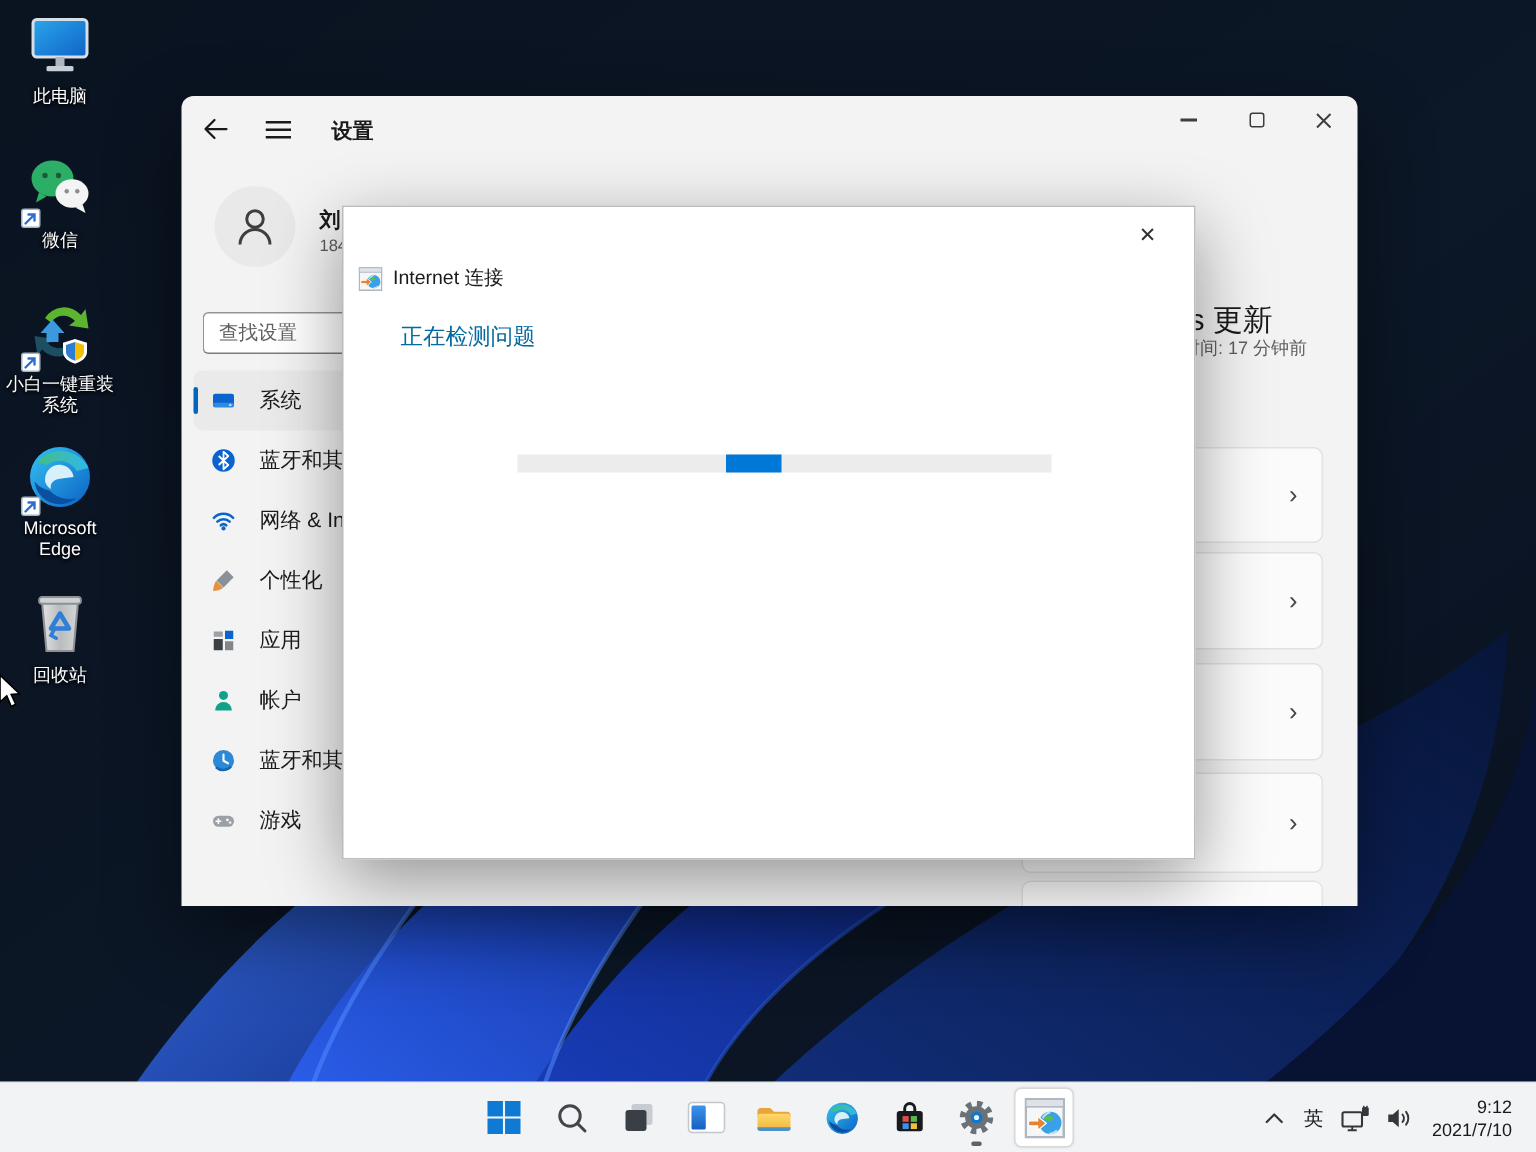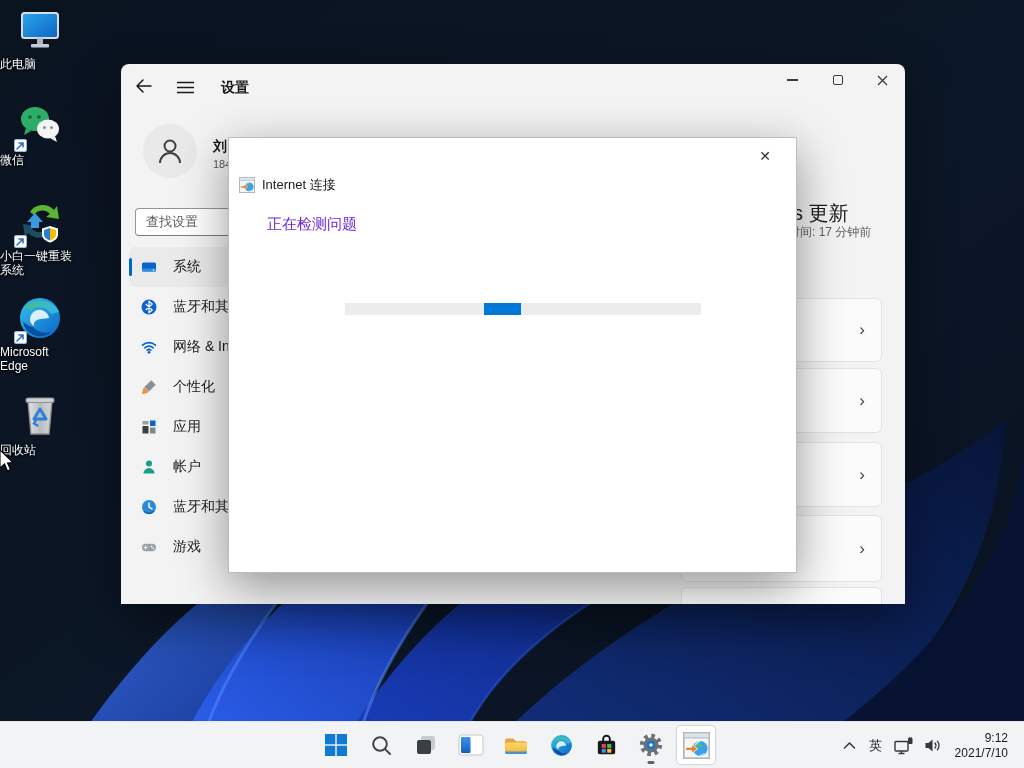--- a/index.html
+++ b/index.html
@@ -4,21 +4,21 @@
 <style>
   * { margin:0; padding:0; box-sizing:border-box; }
   html,body { width:1024px; height:768px; overflow:hidden; }
   body { font-family:"Liberation Sans","DejaVu Sans",sans-serif; position:relative; background:#0b1522; }
   .abs { position:absolute; }
 
   
   #wallpaper { left:0; top:0; width:1024px; height:768px; z-index:0; }
 
   
-  .desk-icon { width:80px; z-index:2; cursor:default; }
+  .desk-icon { width:80px; text-align:center; z-index:2; cursor:default; }
   .desk-icon .glyph { width:48px; height:48px; margin:0 auto; position:relative; }
   .desk-icon .lbl { margin-top:3px; font-size:12px; color:#fff; text-shadow:0 1px 2px rgba(0,0,0,.9), 0 0 3px rgba(0,0,0,.7); line-height:14px; }
   .shortcut-badge { position:absolute; left:-2px; bottom:-2px; width:13px; height:13px; background:#fff; border:1px solid #9fb6c8; border-radius:2px; }
   .shortcut-badge svg { display:block; }
 
   
   #settings-window { left:121px; top:64px; width:784px; height:540px; background:#f3f3f3; border-radius:8px 8px 0 0; box-shadow:0 18px 50px rgba(0,0,0,.45); overflow:hidden; z-index:3; }
   .win-title { font-size:14px; font-weight:bold; color:#1a1a1a; }
   #avatar { left:22px; top:60px; width:54px; height:54px; border-radius:50%; background:#e9e9e9; display:flex; align-items:center; justify-content:center; }
   #user-name { left:92px; top:74px; font-size:14px; font-weight:bold; color:#1a1a1a; }
@@ -31,23 +31,23 @@
   .nav-ic { width:16px; height:16px; margin-left:12px; flex:none; }
   .nav-lbl { margin-left:16px; font-size:14px; color:#1b1b1b; white-space:nowrap; }
   #update-title { left:672px; top:136px; font-size:20px; font-weight:normal; color:#1a1a1a; white-space:nowrap; }
   #update-sub { left:667px; top:160px; font-size:12px; color:#5f5f5f; white-space:nowrap; }
   .card { left:560px; width:201px; background:#fbfbfb; border:1px solid #e2e2e2; border-radius:6px; }
   .card .chev { position:absolute; right:16px; top:50%; transform:translateY(-50%); font-size:17px; color:#454545; }
 
   
   #dialog { left:228px; top:137px; width:569px; height:436px; background:#fff; border:1px solid #bcbcbc; box-shadow:0 14px 45px rgba(0,0,0,.4); z-index:5; }
   #dlg-close { position:absolute; right:18px; top:6px; width:26px; height:24px; display:flex; align-items:center; justify-content:center; font-size:14px; color:#333; }
-  #dlg-app { position:absolute; left:10px; top:38px; display:flex; align-items:center; }
+  #dlg-app { position:absolute; left:10px; top:38px; display:flex; align-items:flex-end; }
   #dlg-app .t { margin-left:7px; font-size:13px; color:#1a1a1a; }
-  #dlg-heading { position:absolute; left:38px; top:77px; font-size:15px; color:#6d28d9; }
+  #dlg-heading { position:absolute; left:38px; top:77px; font-size:15px; color:#0369a1; }
   #progress-track { position:absolute; left:116px; top:165px; width:356px; height:12px; background:#ececec; }
   #progress-segment { position:absolute; top:0; height:100%; background:#0078d7; }
   #dlg-footer { position:absolute; left:0; top:398px; width:100%; height:38px; background:#f0f0f0; border-top:1px solid #dfdfdf; }
   #cancel-btn { position:absolute; left:493px; top:11px; width:66px; height:22px; background:#fdfdfd; border:2px solid #3178cf; border-radius:4px; font-size:12px; color:#1a1a1a; display:flex; align-items:center; justify-content:center; }
 
   
   #taskbar { left:0; top:721px; width:1024px; height:47px; background:#f2f3f5; border-top:1px solid rgba(0,0,0,.05); z-index:6; }
   #tb-center { position:absolute; left:316px; top:3px; display:flex; gap:5px; }
   .tb-btn { width:40px; height:40px; border-radius:5px; display:flex; align-items:center; justify-content:center; position:relative; }
   .tb-btn.active { background:#fff; border:1px solid #d8d8d8; box-shadow:0 0 2px rgba(0,0,0,.08); }

